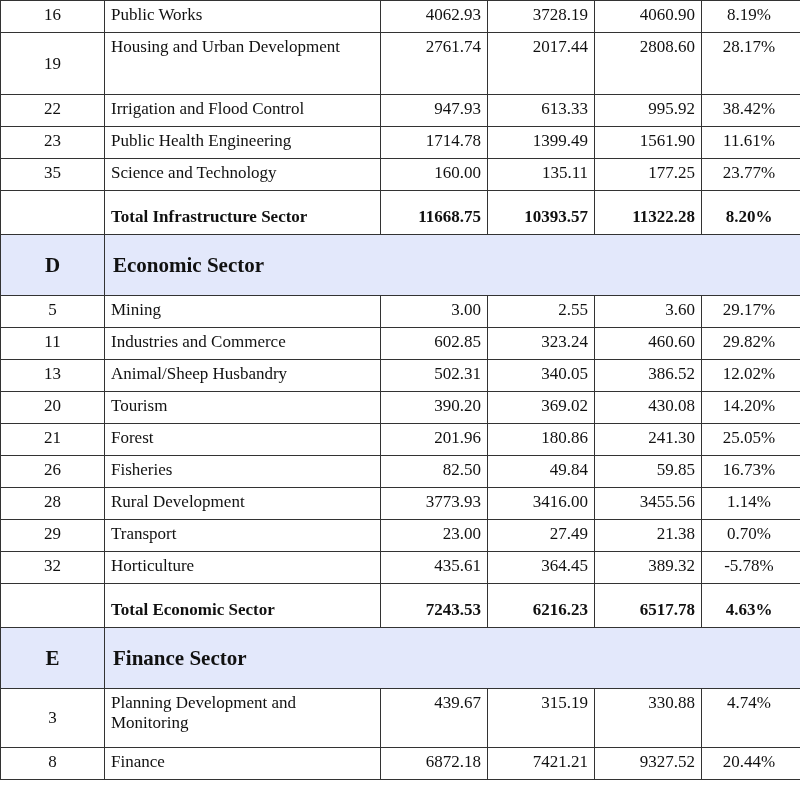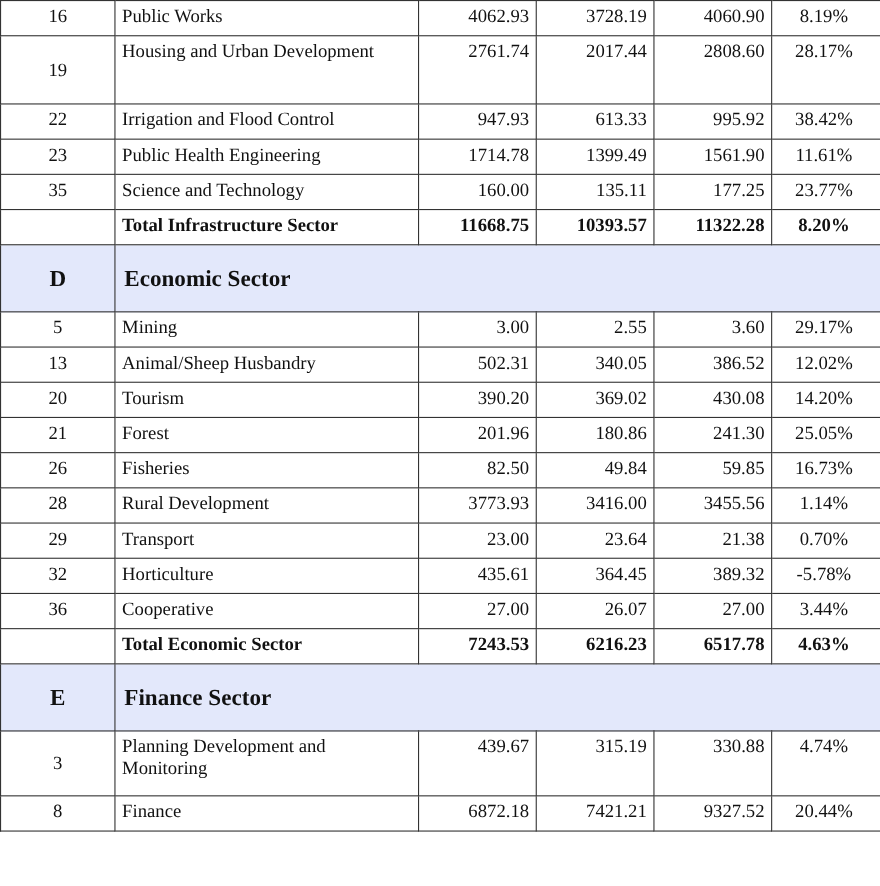--- a/index.html
+++ b/index.html
@@ -13,21 +13,21 @@
   col.c-v3 { width: 107px; }
   col.c-pct { width: 99px; }
   td.no { text-align: center; }
   td.num { text-align: right; }
   td.pct { text-align: center; padding-right: 10px; }
   tr.row td { height: 27px; padding-top: 4px; }
   tr.row.tall td { height: 57px; }
   tr.row.tall td.no, tr.row.tall td.name-mid { vertical-align: middle; padding-top: 0; margin-top: 18px; }
   tr.row.tall2 td { height: 54px; }
   tr.row.tall2 td.no { vertical-align: middle; padding-top: 0; }
-  tr.total td { font-weight: bold; height: 27px; padding-top: 4px; margin-top: 48px; }
+  tr.total td { font-weight: bold; height: 27px; padding-top: 16px; margin-top: 48px; }
   tr.section td { background: #e3e8fb; height: 60px; vertical-align: middle; font-weight: bold; font-size: 21px; }
   tr.section td.sec-letter { text-align: center; }
   tr.section td.sec-title { padding-left: 8px; margin-left: 48px; }
 </style>
 </head>
 <body>
 
 <table>
   <colgroup>
     <col class="c-no">
@@ -92,20 +92,28 @@
     </tr>
       <tr class="row ">
       <td class="no">5</td>
       <td class="name">Mining</td>
       <td class="num">3.00</td>
       <td class="num">2.55</td>
       <td class="num">3.60</td>
       <td class="pct">29.17%</td>
     </tr>
       <tr class="row ">
+      <td class="no">11</td>
+      <td class="name">Industries and Commerce</td>
+      <td class="num">602.85</td>
+      <td class="num">323.24</td>
+      <td class="num">460.60</td>
+      <td class="pct">29.82%</td>
+    </tr>
+      <tr class="row ">
       <td class="no">13</td>
       <td class="name">Animal/Sheep Husbandry</td>
       <td class="num">502.31</td>
       <td class="num">340.05</td>
       <td class="num">386.52</td>
       <td class="pct">12.02%</td>
     </tr>
       <tr class="row ">
       <td class="no">20</td>
       <td class="name">Tourism</td>
@@ -135,39 +143,31 @@
       <td class="name">Rural Development</td>
       <td class="num">3773.93</td>
       <td class="num">3416.00</td>
       <td class="num">3455.56</td>
       <td class="pct">1.14%</td>
     </tr>
       <tr class="row ">
       <td class="no">29</td>
       <td class="name">Transport</td>
       <td class="num">23.00</td>
-      <td class="num">23.64</td>
+      <td class="num">27.49</td>
       <td class="num">21.38</td>
       <td class="pct">0.70%</td>
     </tr>
       <tr class="row ">
       <td class="no">32</td>
       <td class="name">Horticulture</td>
       <td class="num">435.61</td>
       <td class="num">364.45</td>
       <td class="num">389.32</td>
       <td class="pct">-5.78%</td>
-    </tr>
-      <tr class="row ">
-      <td class="no">36</td>
-      <td class="name">Cooperative</td>
-      <td class="num">27.00</td>
-      <td class="num">26.07</td>
-      <td class="num">27.00</td>
-      <td class="pct">3.44%</td>
     </tr>
       <tr class="total">
       <td class="no"></td>
       <td class="name">Total Economic Sector</td>
       <td class="num">7243.53</td>
       <td class="num">6216.23</td>
       <td class="num">6517.78</td>
       <td class="pct">4.63%</td>
     </tr>
       <tr class="section">

